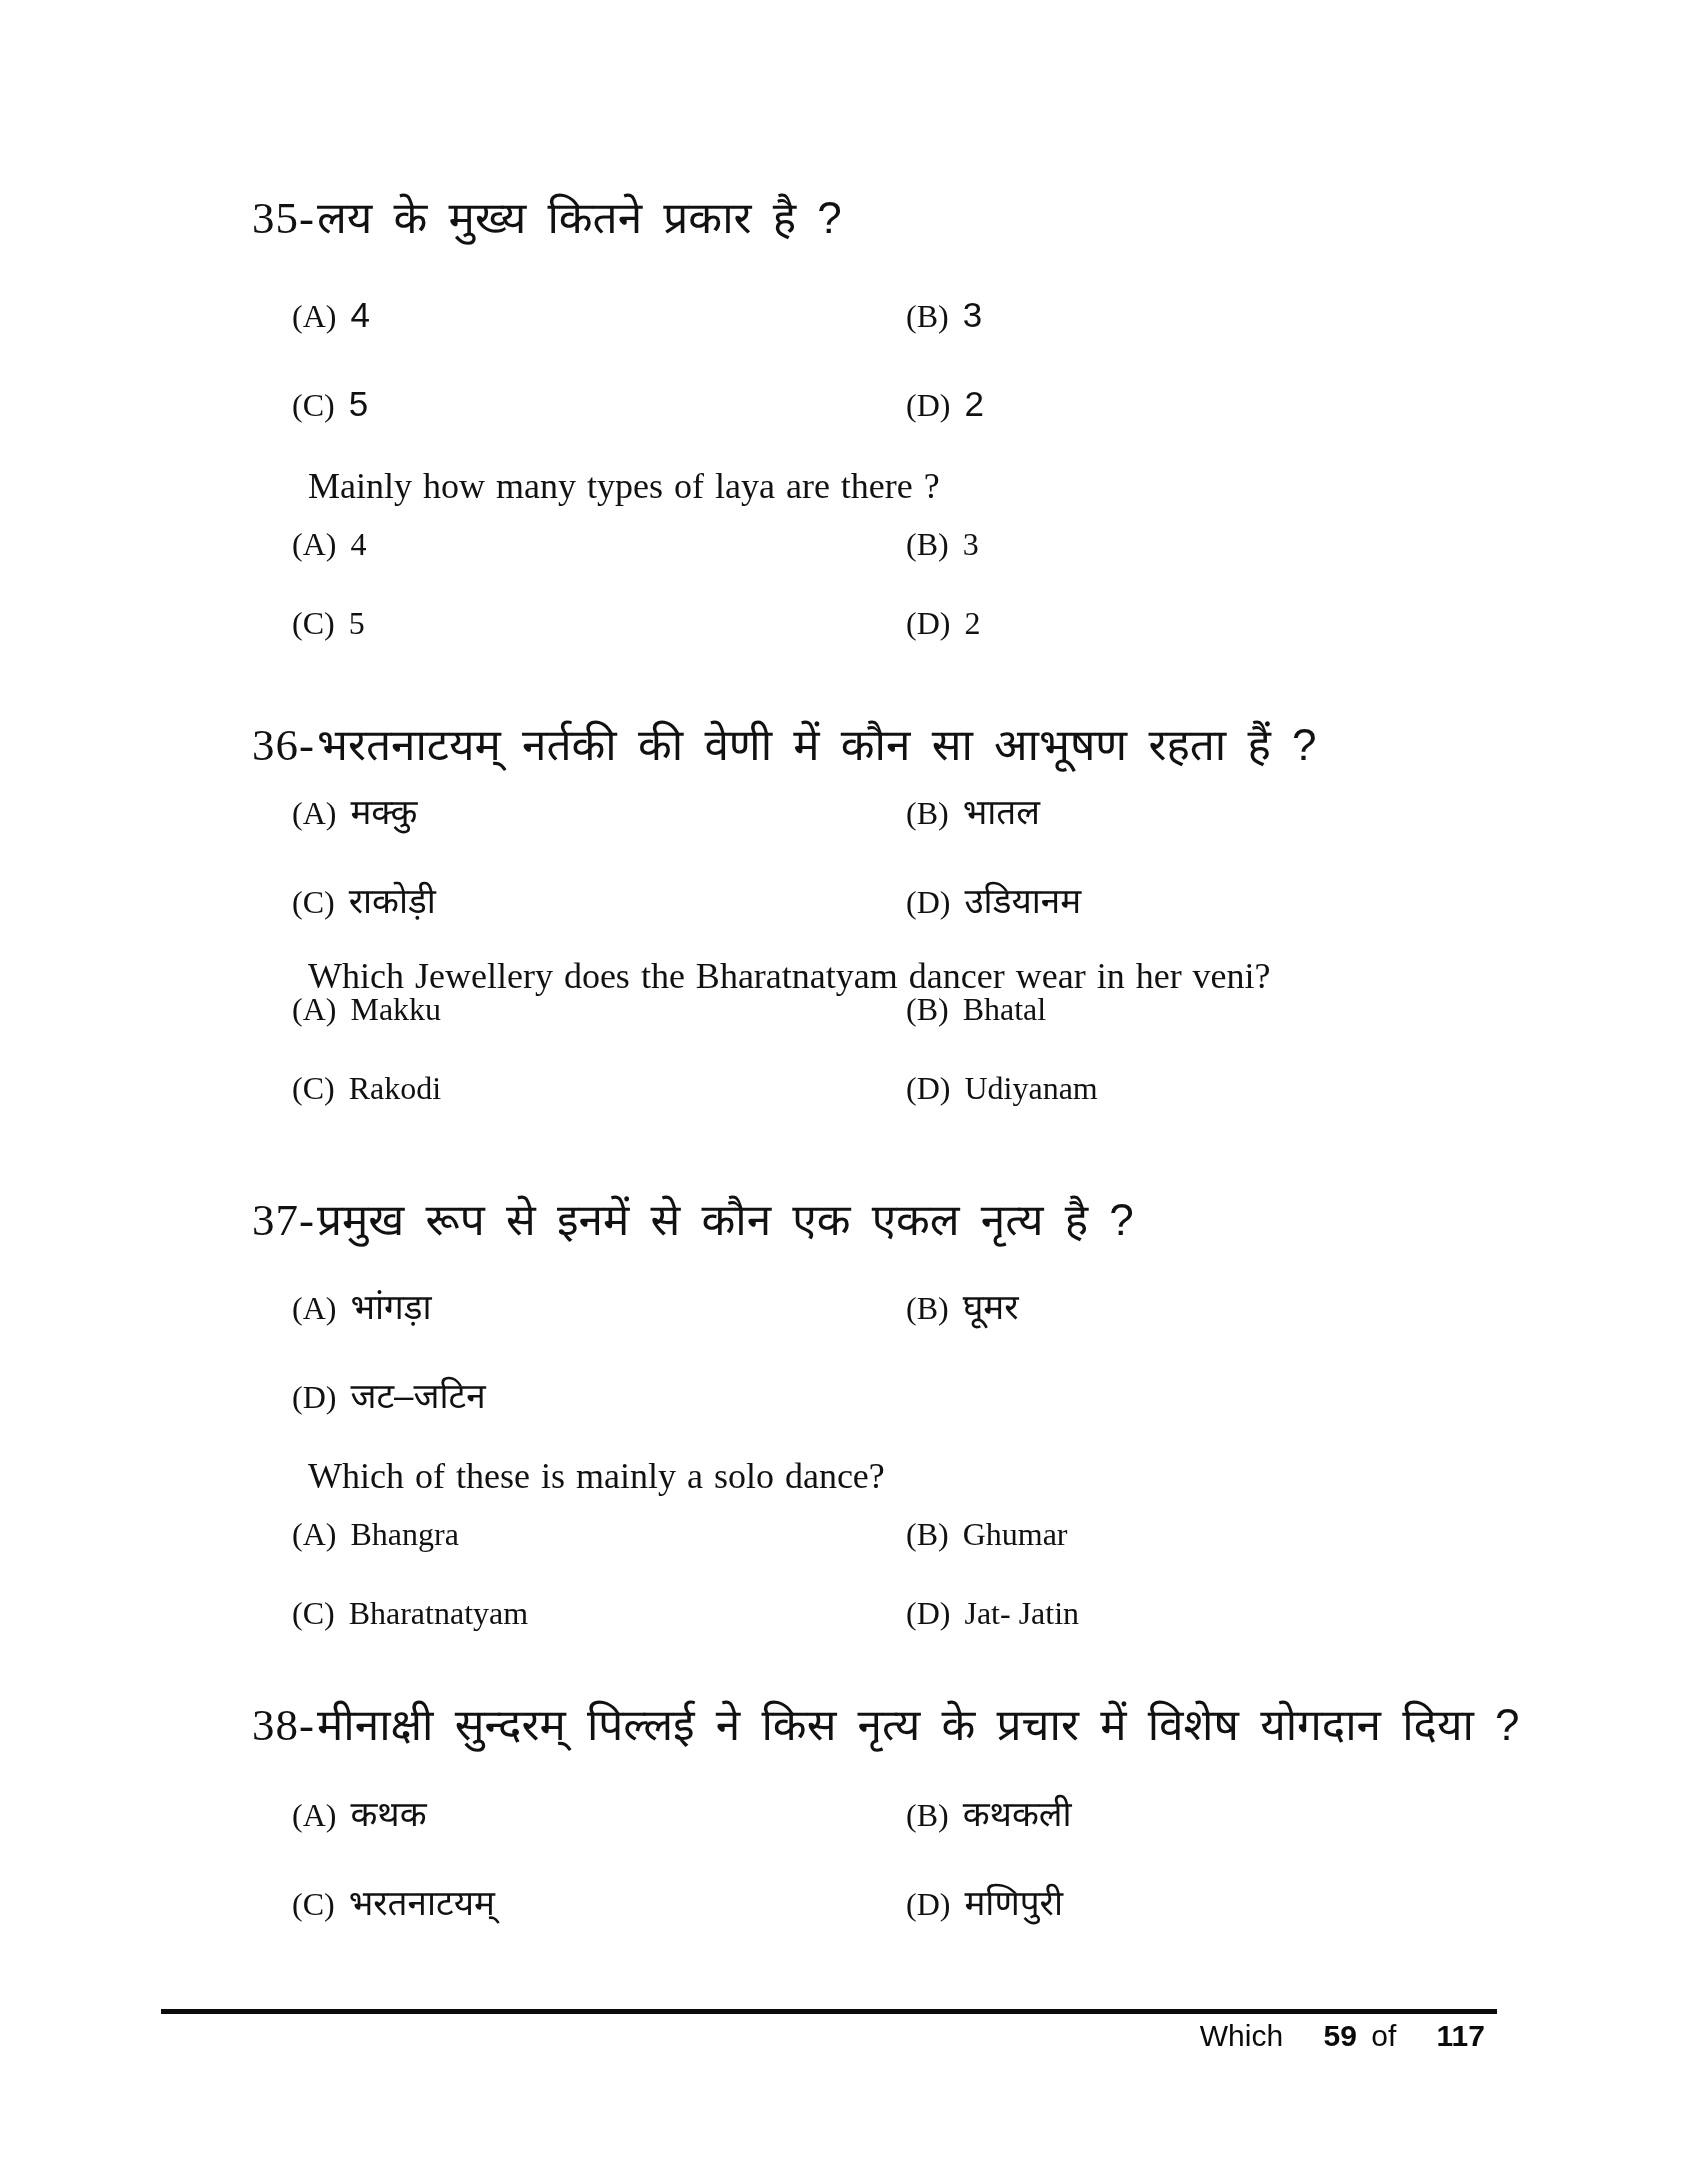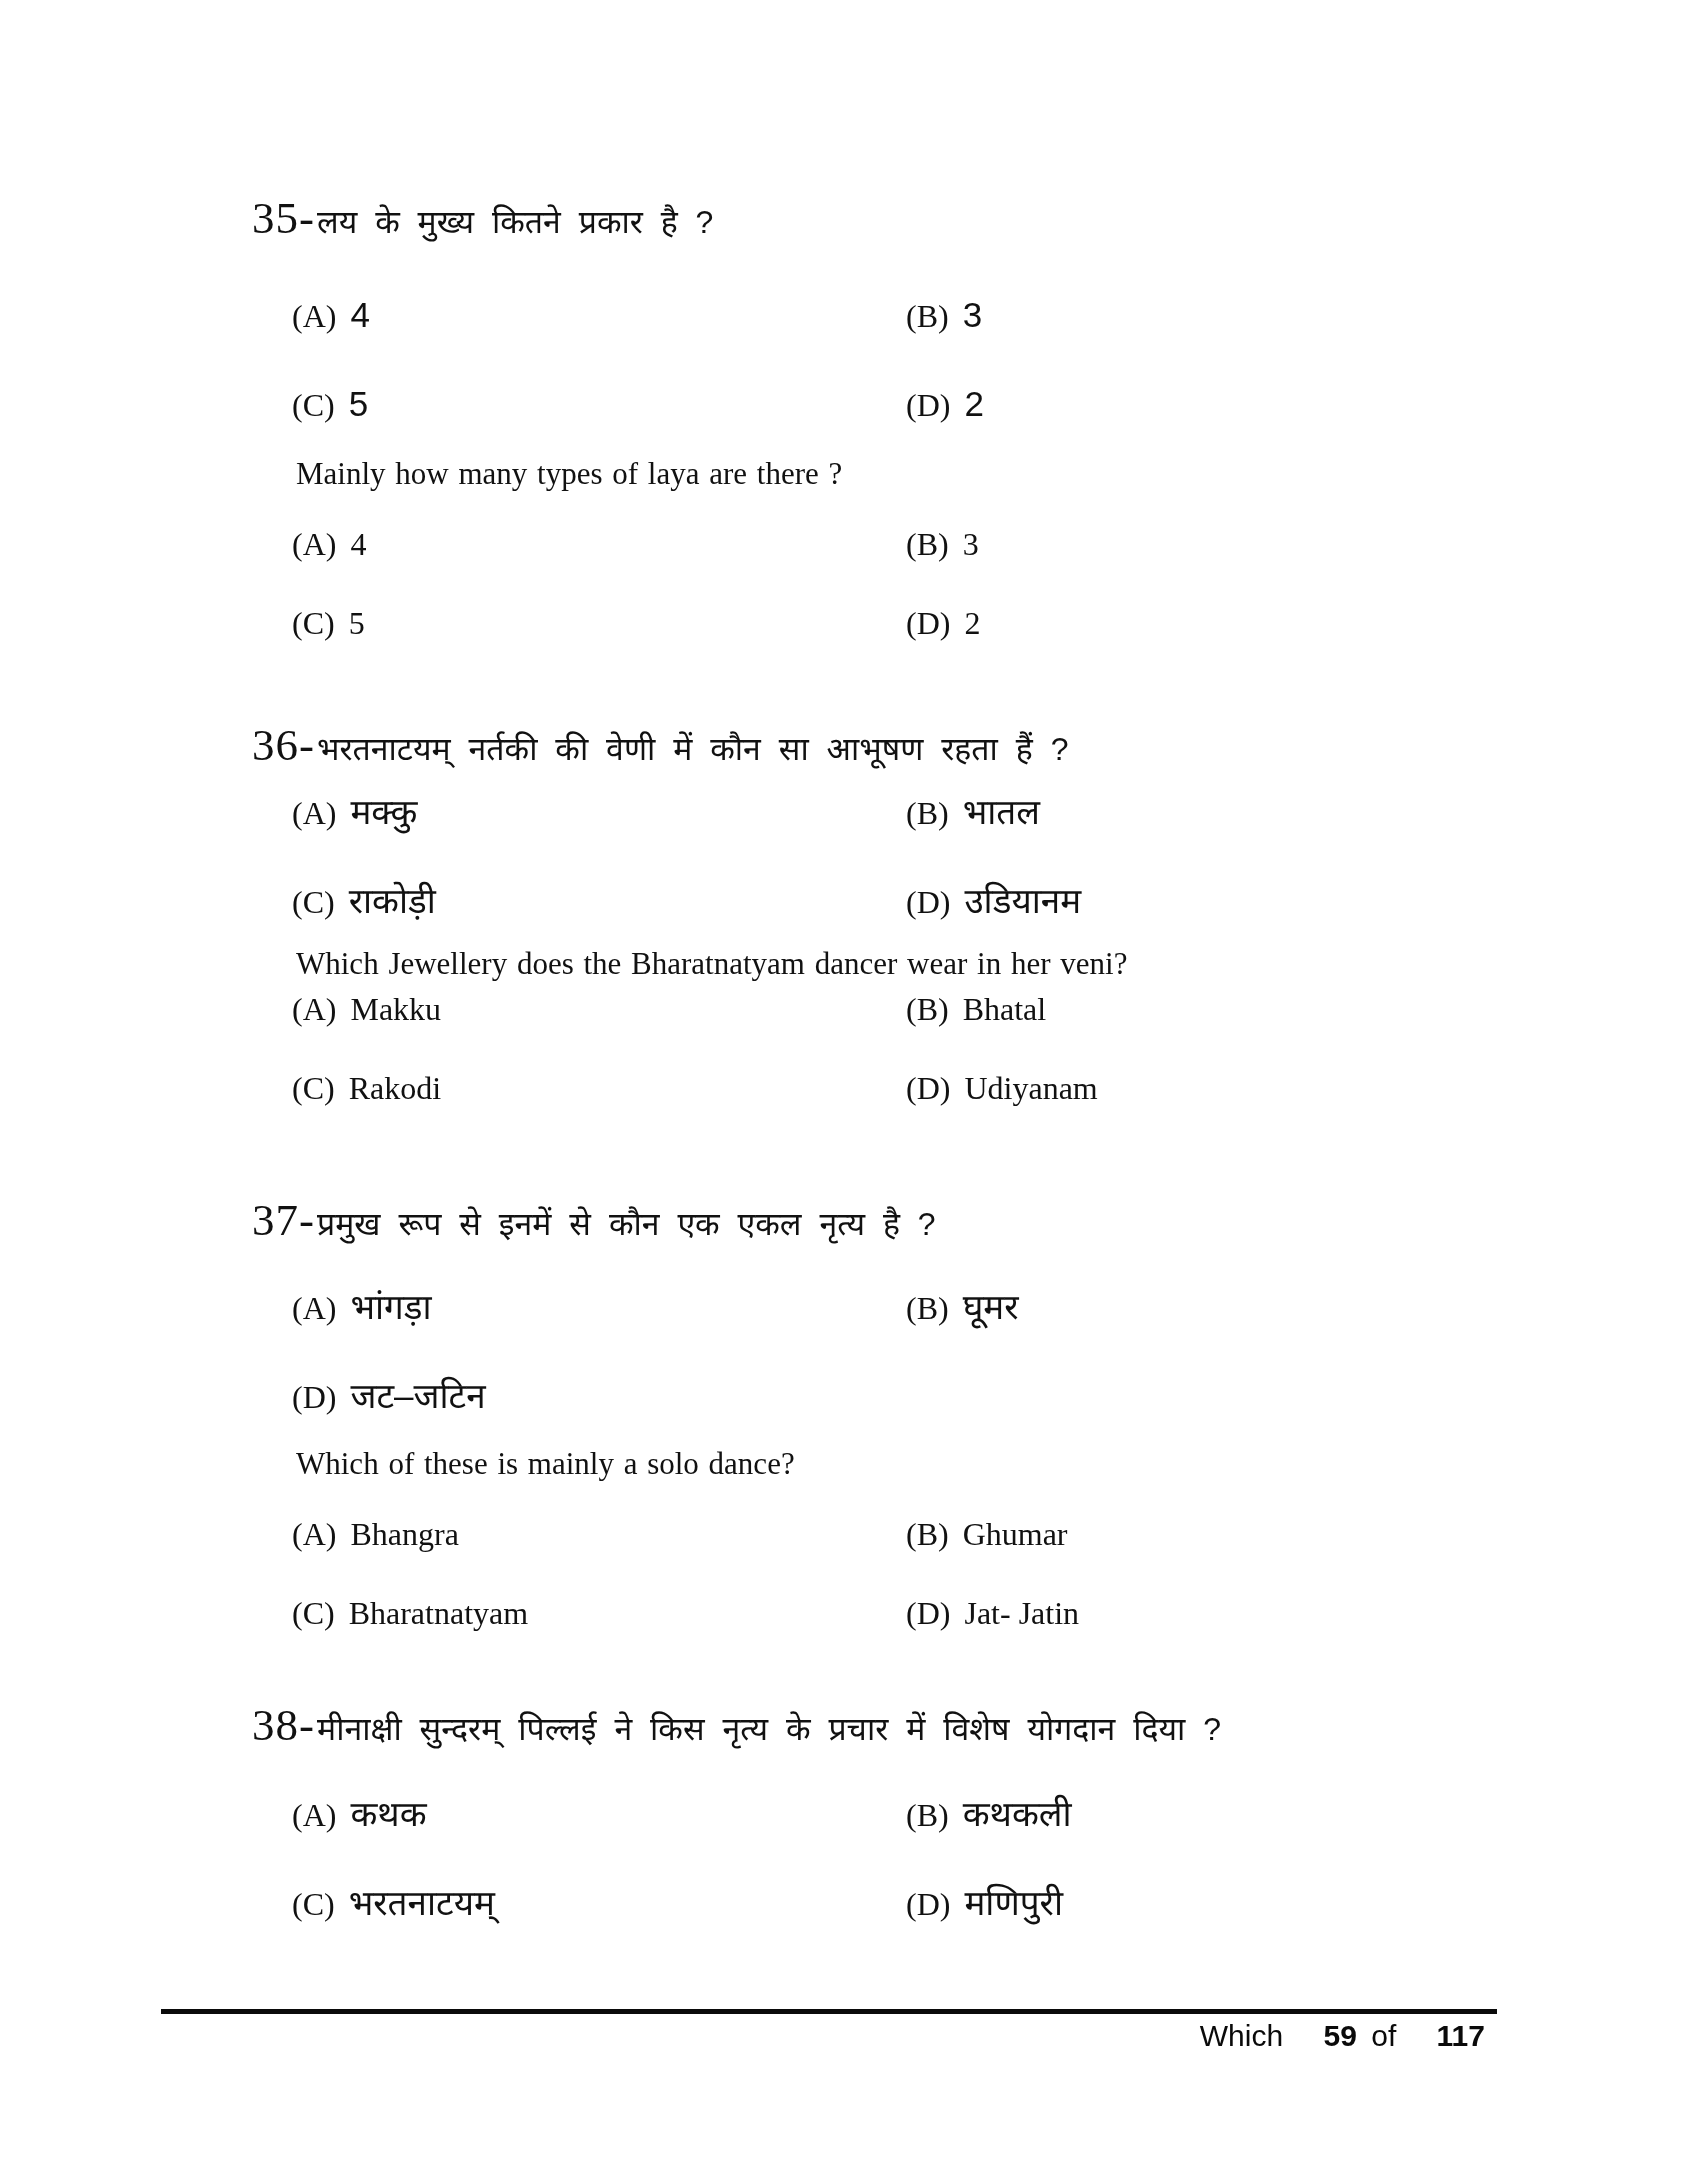--- a/index.html
+++ b/index.html
@@ -22,21 +22,21 @@
     line-height: 46px;
     white-space: nowrap;
   }
   .q-num {
     font-family: "Liberation Serif", serif;
     font-size: 45px;
     letter-spacing: 1px;
   }
   .hi-text {
     font-family: "Liberation Sans", sans-serif;
-    font-size: 32px;
+    font-size: 44px;
     word-spacing: 9px;
     margin-left: 2px;
   }
 
   .opt-grid {
     position: absolute;
     left: 292px;
     display: grid;
     grid-template-columns: 614px auto;
     margin: 0;
@@ -56,23 +56,23 @@
     font-size: 35px;
   }
   .opt-grid.en .opt-text {
     font-family: "Liberation Serif", serif;
     font-size: 32px;
   }
 
   .q-en {
     position: absolute;
     left: 292px;
-    margin: 4px;
+    margin: 16px;
     font-family: "Liberation Serif", serif;
-    font-size: 31px;
+    font-size: 36px;
     line-height: 40px;
     word-spacing: 2px;
     white-space: nowrap;
   }
 
   .footer-rule {
     position: absolute;
     left: 161px;
     top: 2009px;
     width: 1336px;

